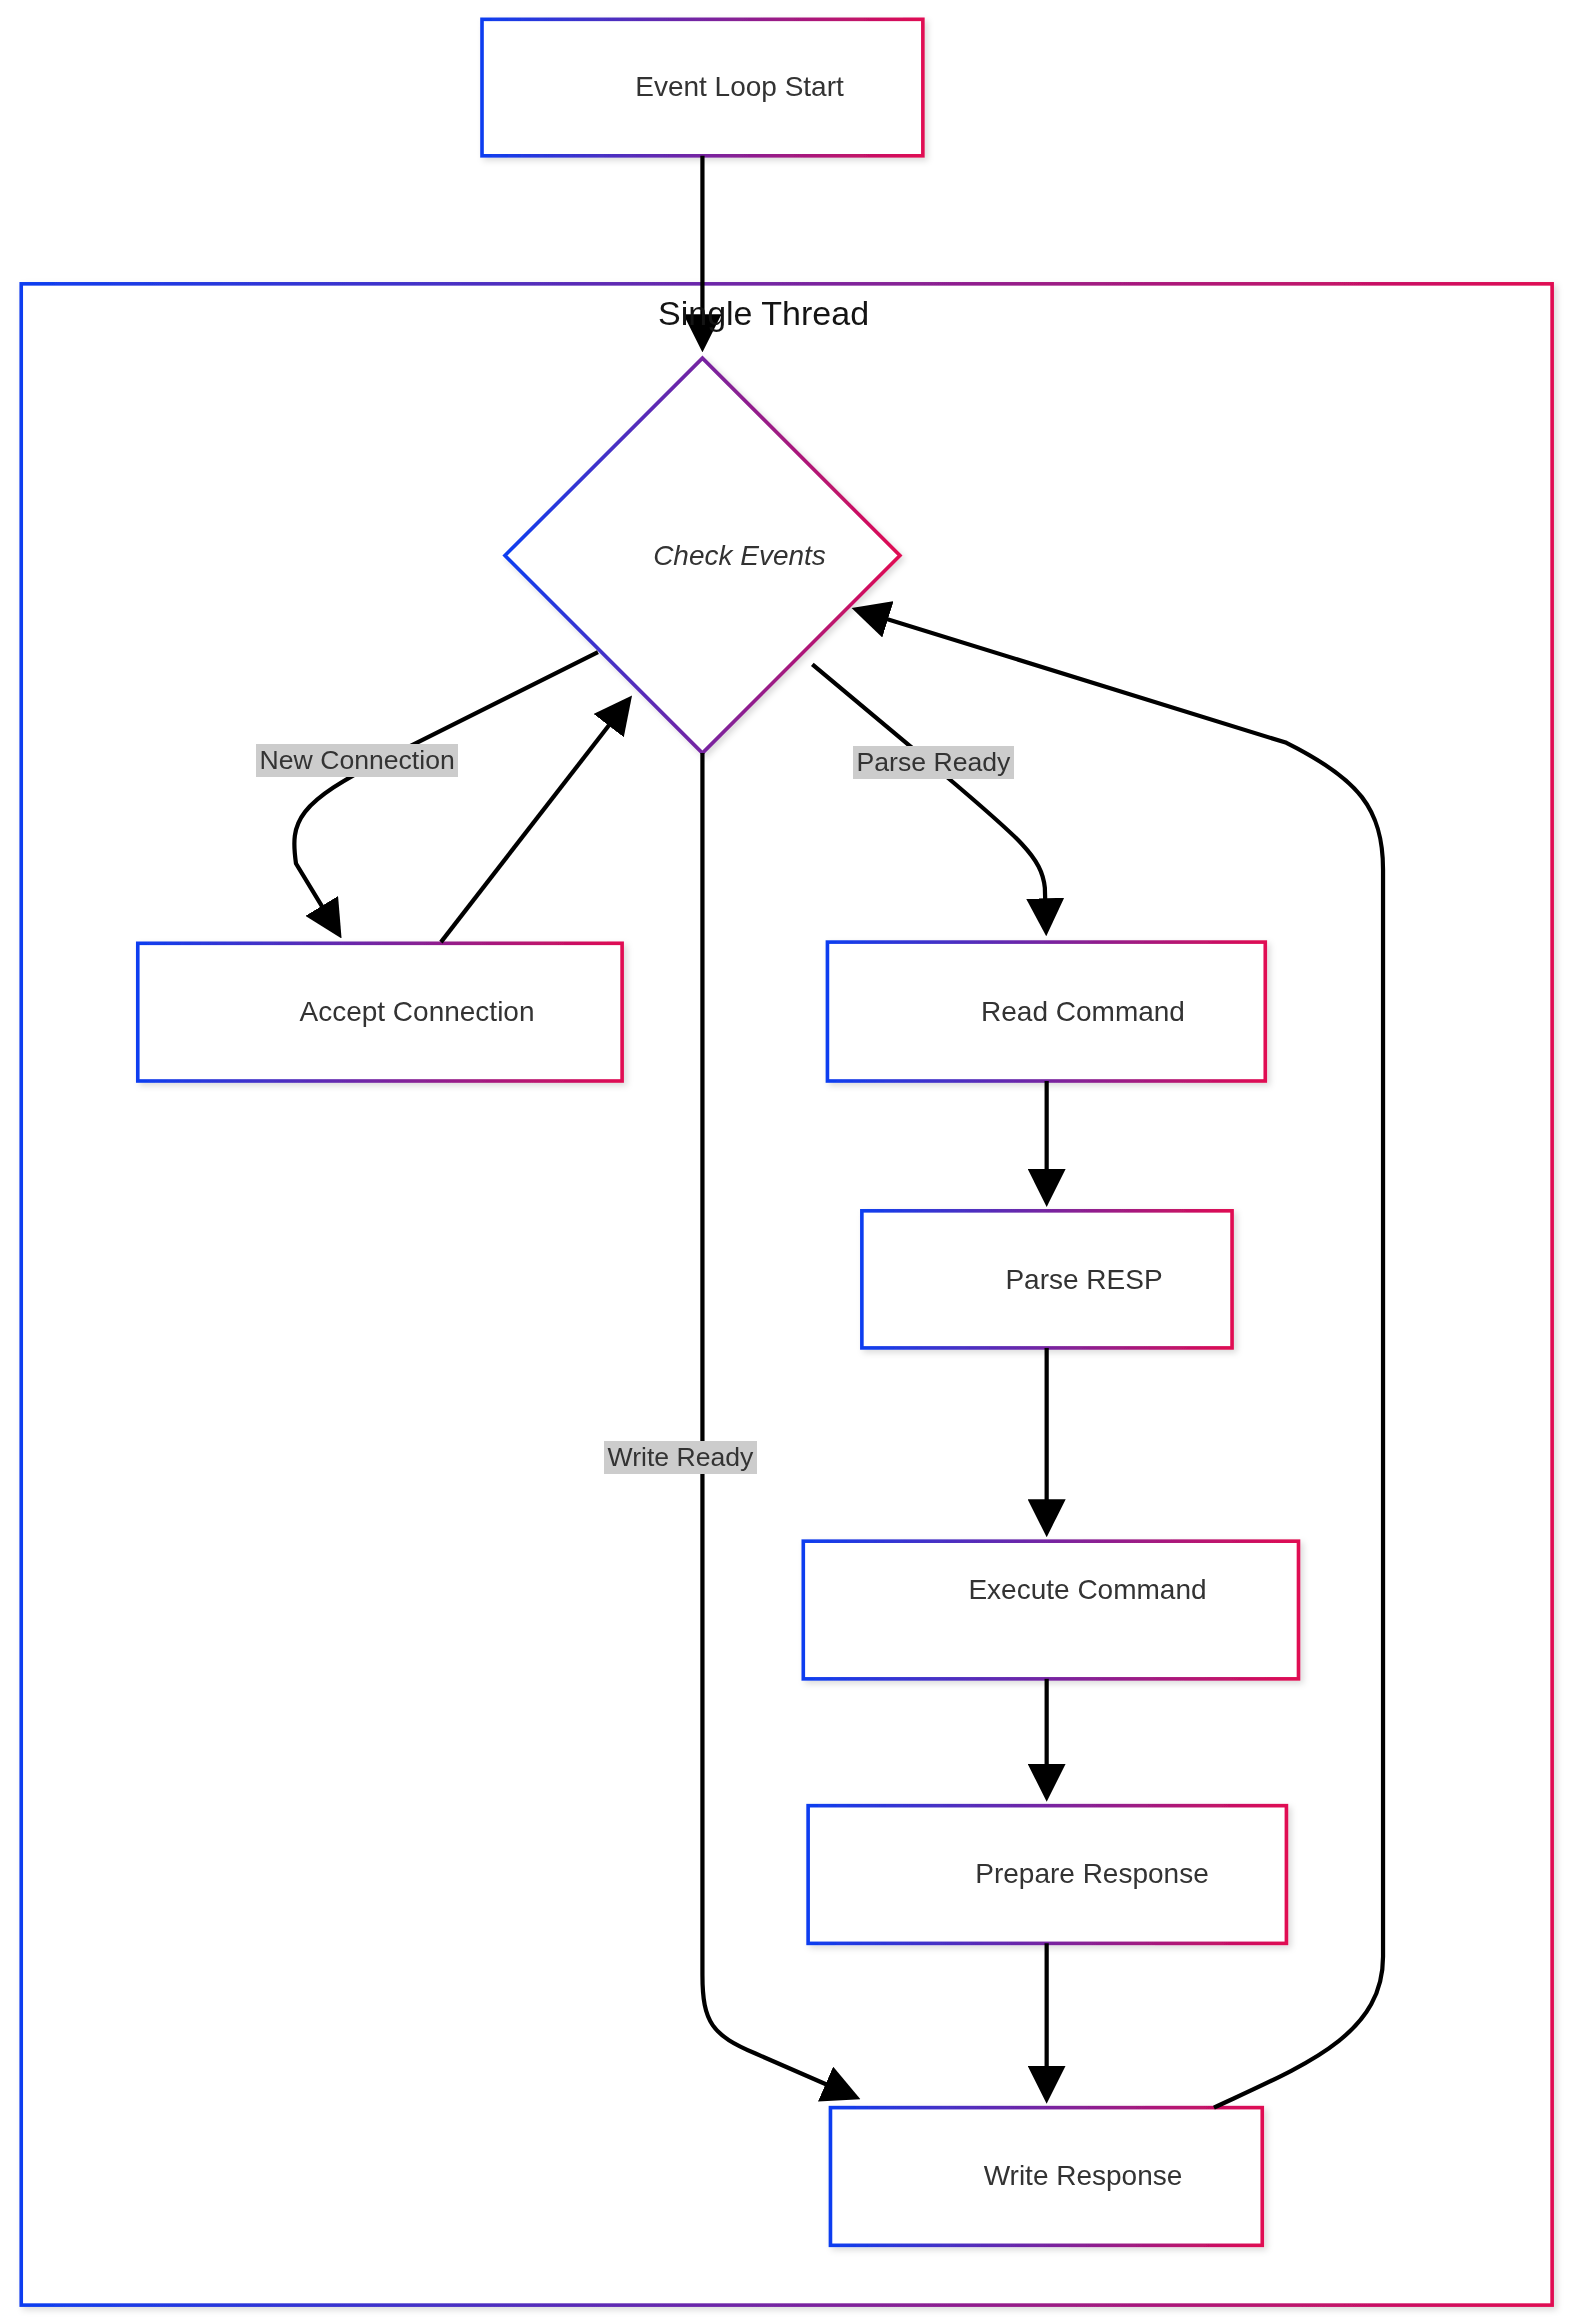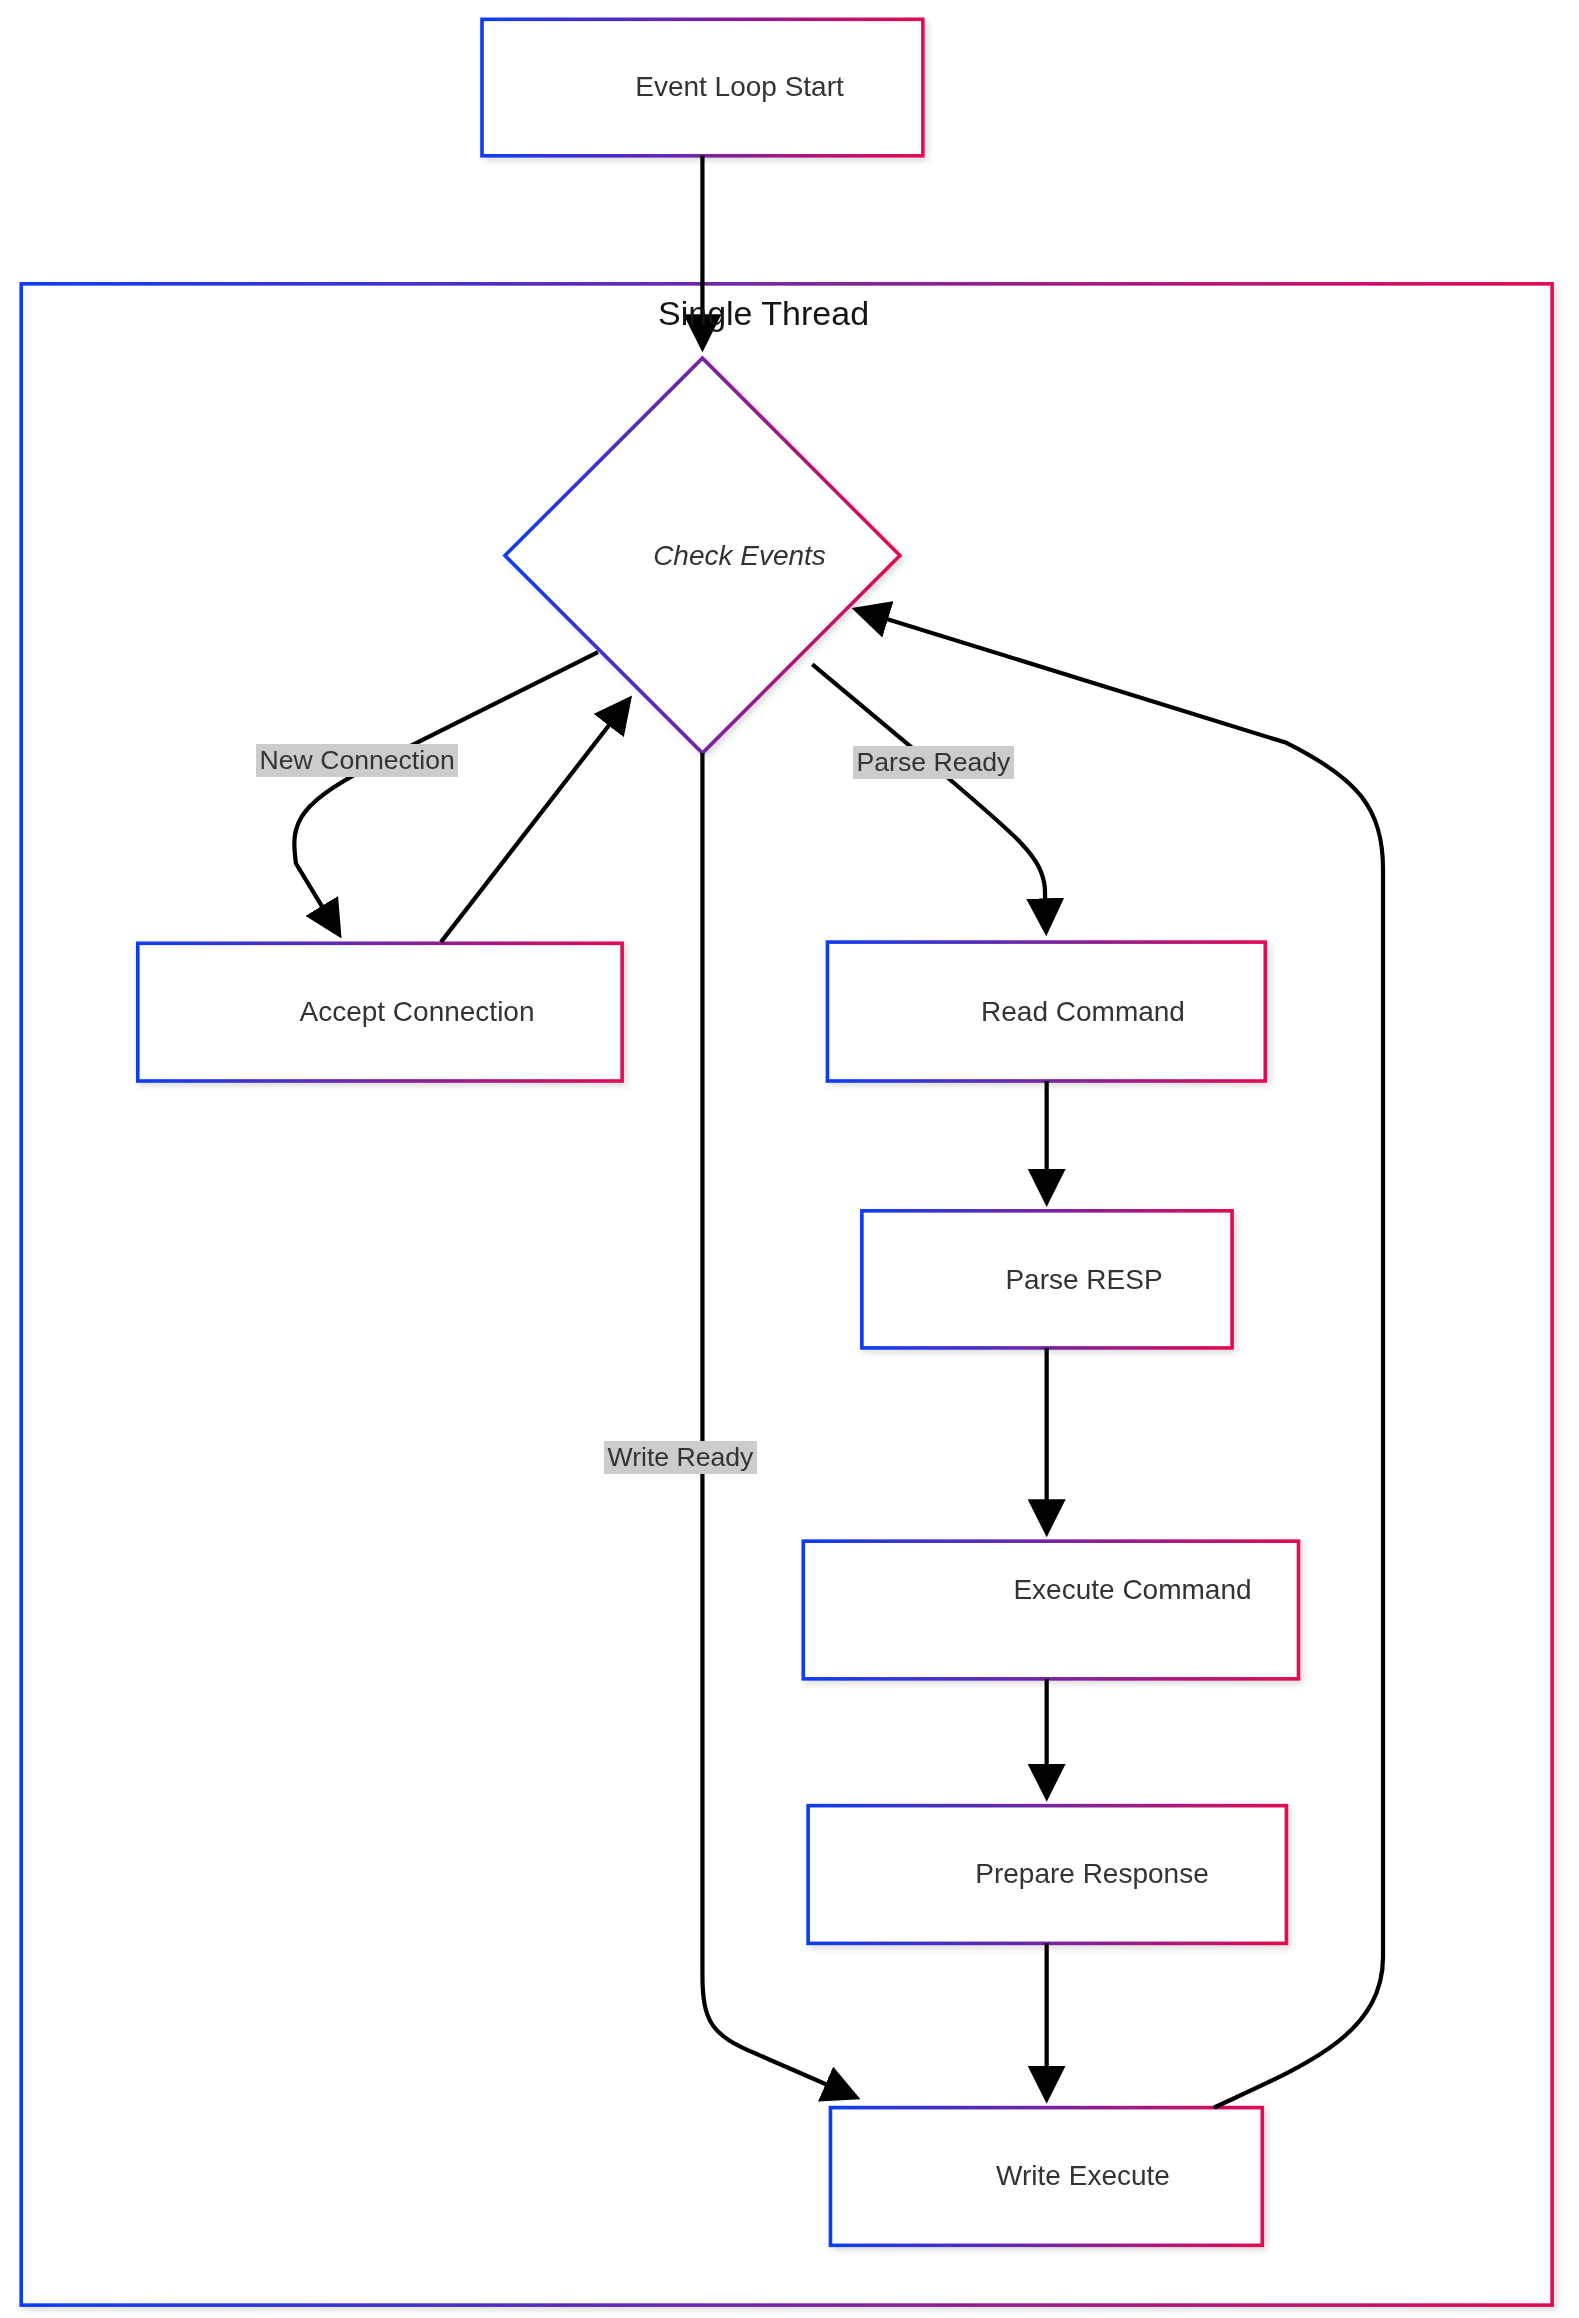--- a/index.html
+++ b/index.html
@@ -125,25 +125,25 @@
   <div class="node-label" style="left:482px; top:19.3px;  width:441px; height:136px;">Event Loop Start</div>
 
   <div class="node-label" style="left:505px; top:483px; width:395px; height:145px;font-style:italic;">Check Events</div>
 
   <div class="node-label" style="left:138px; top:943px; width:484px; height:138px;">Accept Connection</div>
 
   <div class="node-label" style="left:827px; top:942px; width:438px; height:139px;">Read Command</div>
 
   <div class="node-label" style="left:862px; top:1211px; width:370px; height:137px;">Parse RESP</div>
 
-  <div class="node-label" style="left:803px; top:1541px; width:495px; height:98px;margin-left:45px;">Execute Command</div>
+  <div class="node-label" style="left:803px; top:1541px; width:495px; height:98px;">Execute Command</div>
 
   <div class="node-label" style="left:808px; top:1805px; width:478px; height:138px;margin-left:8px;">Prepare Response</div>
 
-  <div class="node-label" style="left:830px; top:2107px; width:432px; height:138px;">Write Execute</div>
+  <div class="node-label" style="left:830px; top:2107px; width:432px; height:138px;">Write Response</div>
 
   <div class="edge-label" style="left:256px; top:744px;">New Connection</div>
 
   <div class="edge-label" style="left:853px; top:746px;">Parse Ready</div>
 
   <div class="edge-label" style="left:604px; top:1441px;">Write Ready</div>
 
 </div>
 
 

